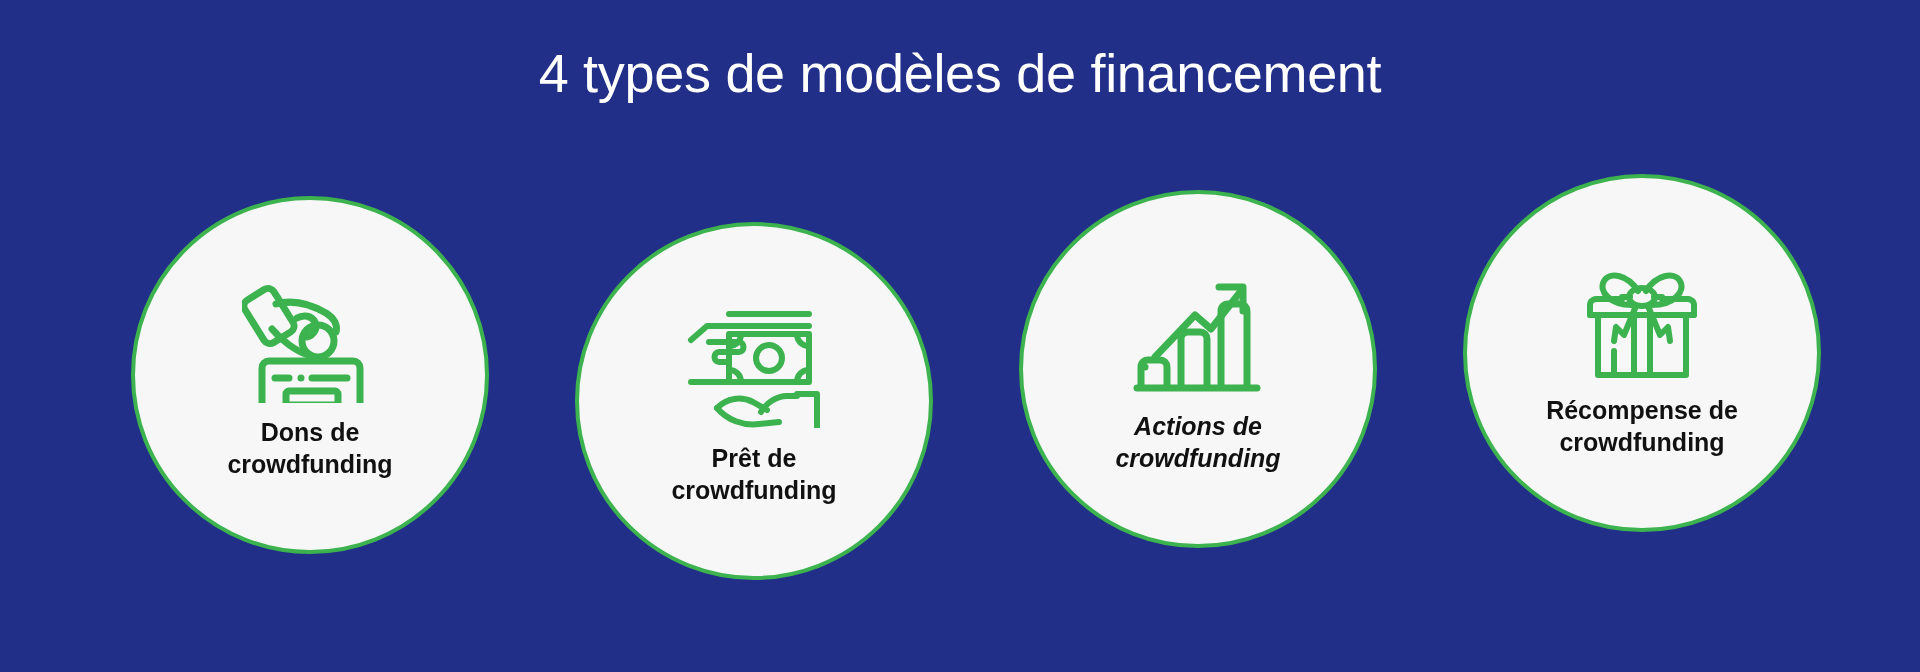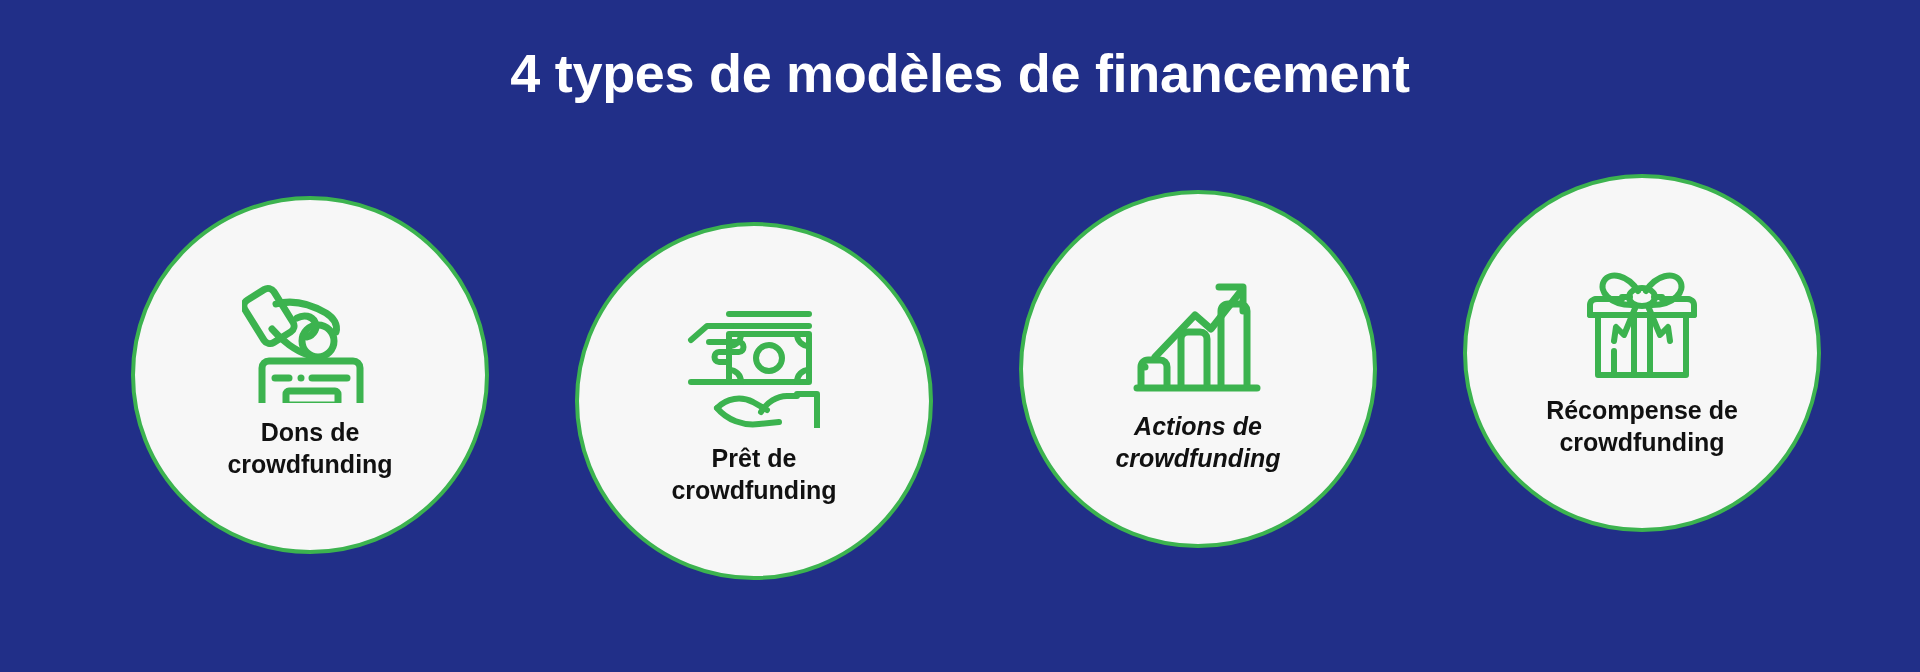--- a/index.html
+++ b/index.html
@@ -22,21 +22,21 @@
     box-sizing: border-box;
   }
   .title {
     position: absolute;
     top: 44px;
     left: 0;
     width: 1920px;
     text-align: center;
     color: #ffffff;
     font-size: 54px;
-    font-weight: bold;
+    font-weight: normal;
     letter-spacing: -0.3px;
     line-height: 1.1;
   }
   .cards {
     position: absolute;
     top: 196px;
     left: 16px;
     width: 1920px;
     height: 360px;
     display: flex;

